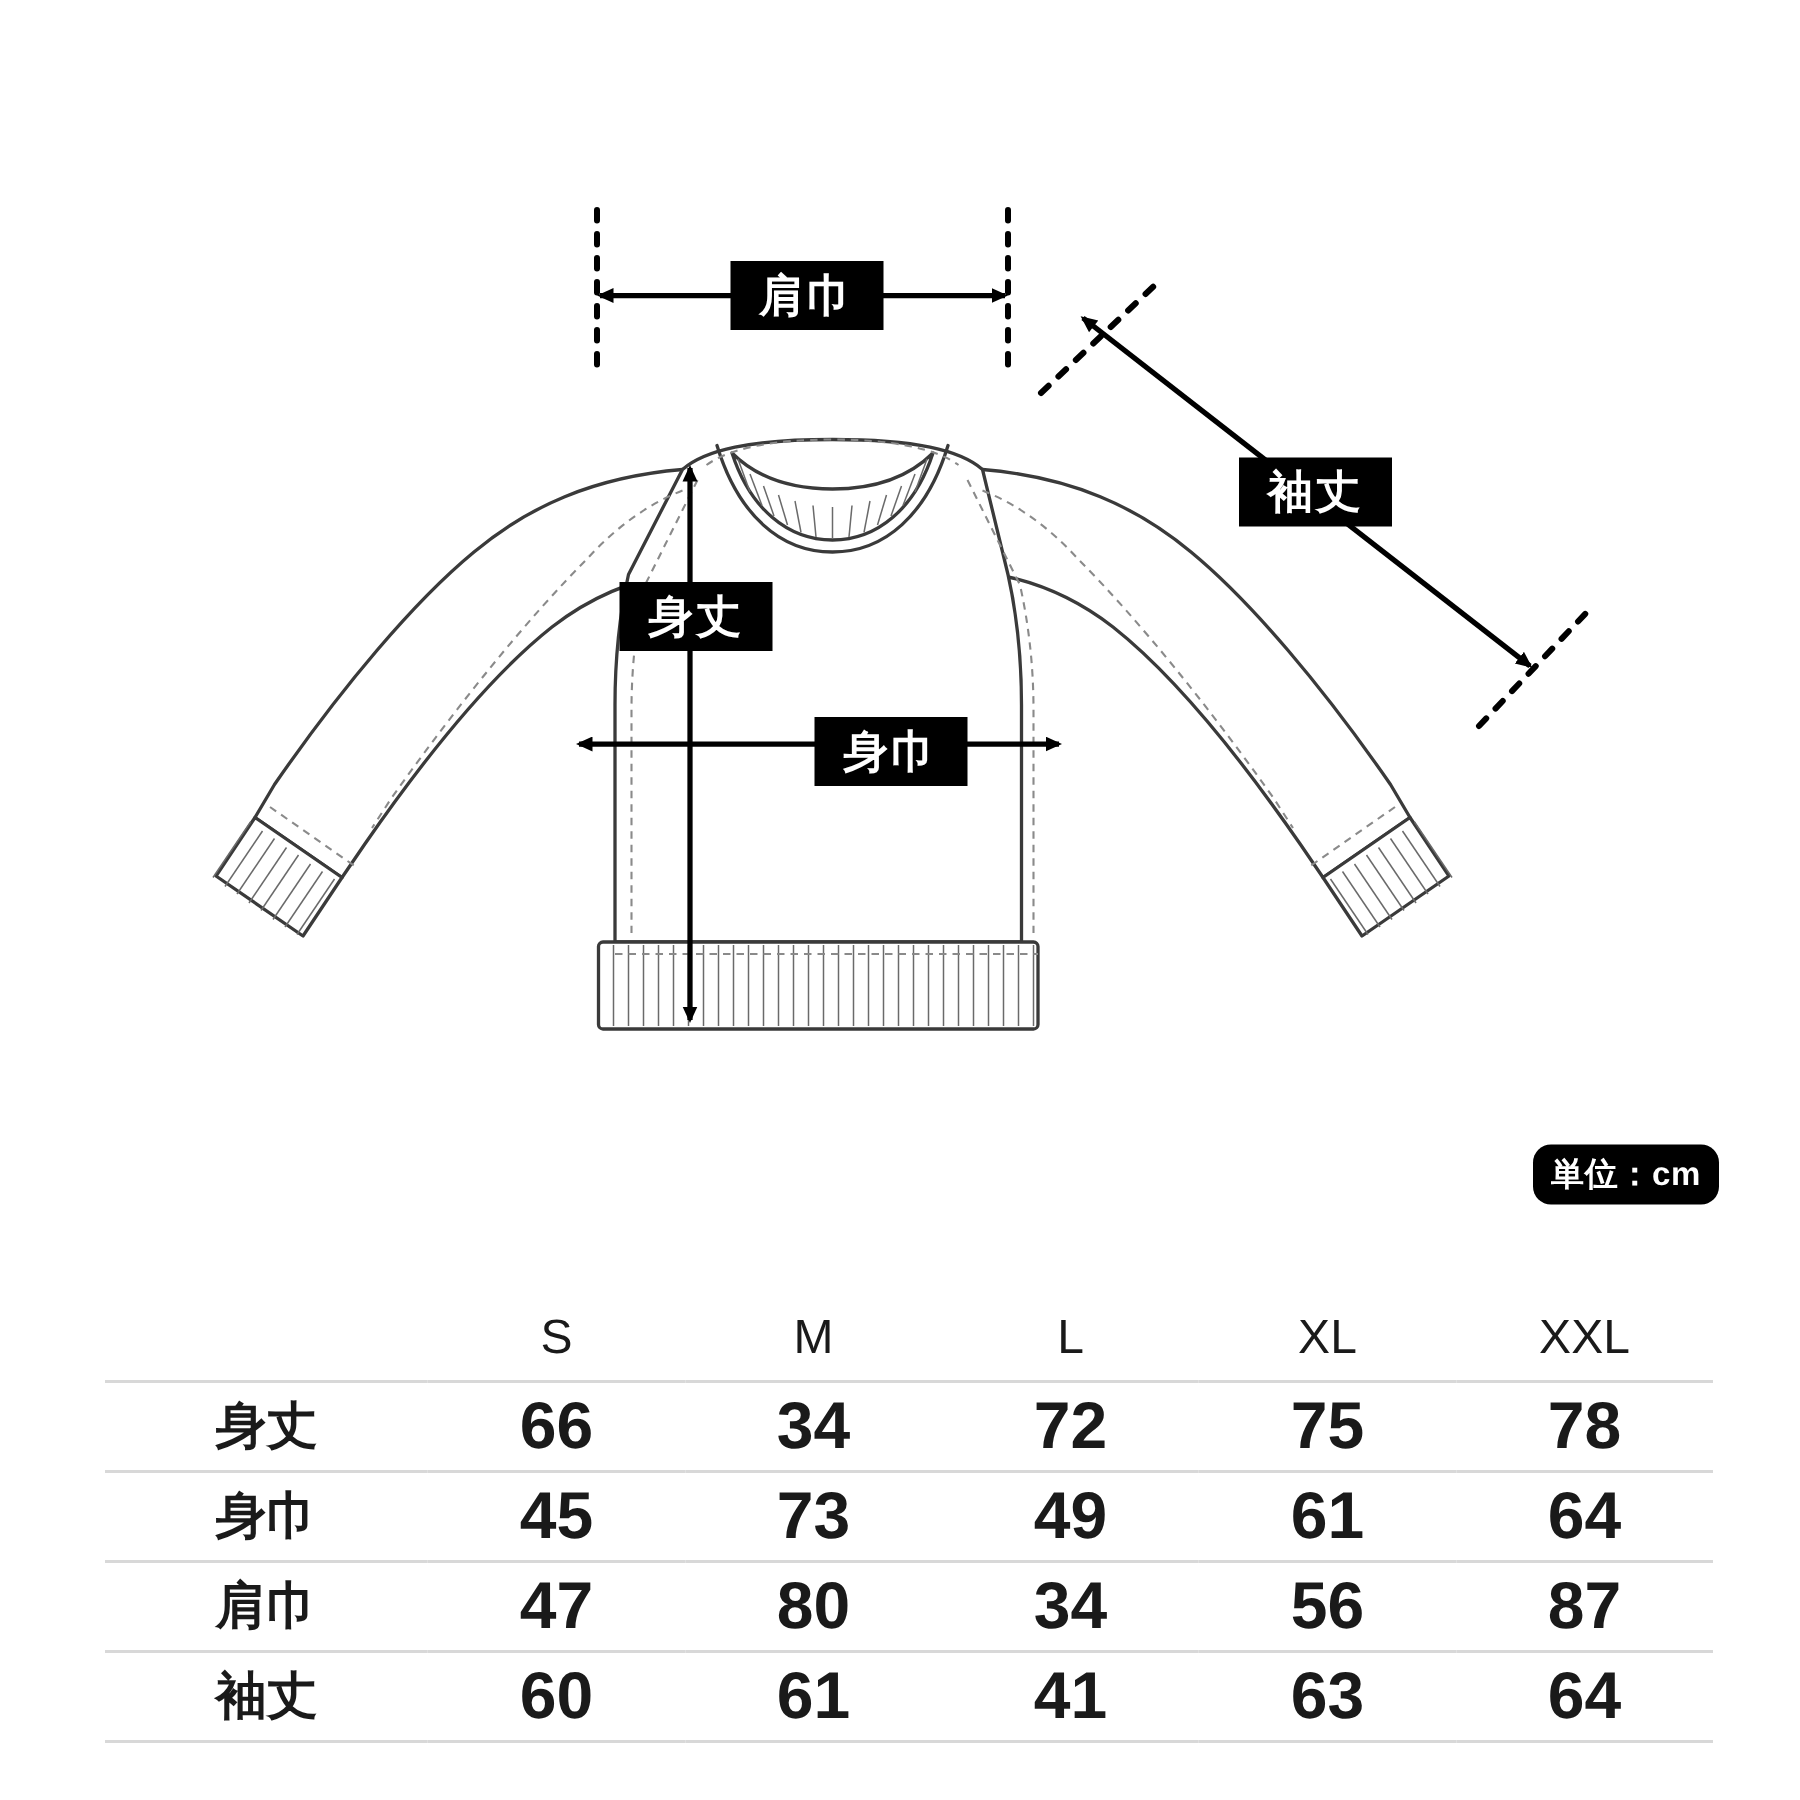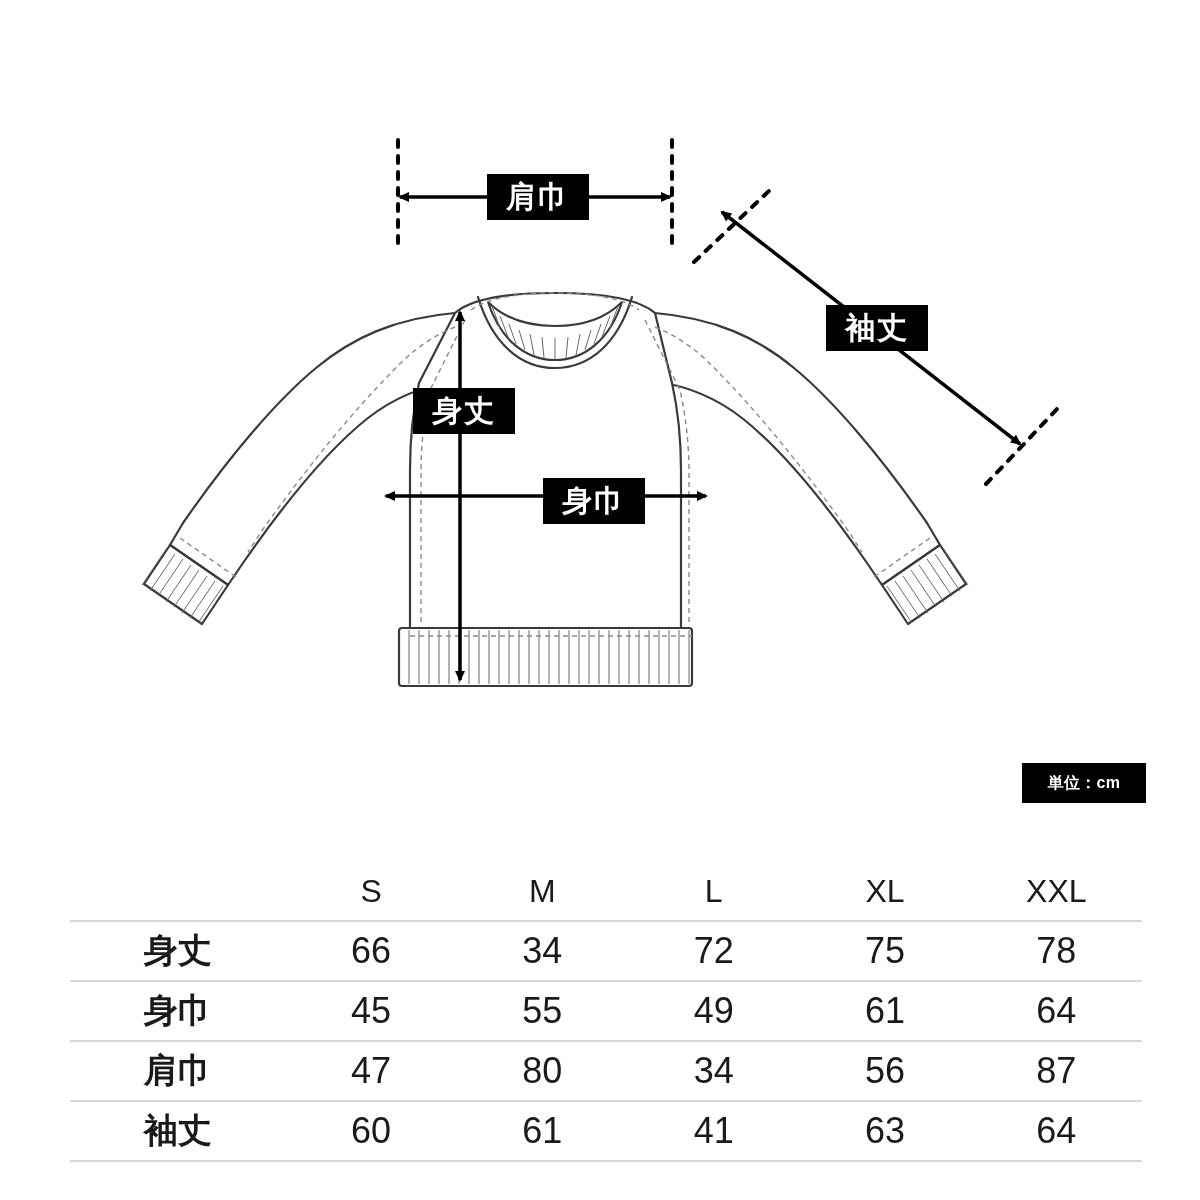--- a/index.html
+++ b/index.html
@@ -64,22 +64,23 @@
     top: 478px;
     width: 102px;
     height: 46px;
     font-size: 30px;
   }
   .tag-unit {
     left: 1022px;
     top: 763px;
     width: 124px;
     height: 40px;
-    font-size: 16px;
+    font-size: 22px;
     letter-spacing: 0.02em;
+    border-radius: 12px;
   }
   #size-table {
     position: absolute;
     left: 70px;
     top: 862px;
     width: 1072px;
     border-collapse: collapse;
     font-size: 34px;
   }
   #size-table th, #size-table td {
@@ -91,21 +92,22 @@
     color: #1a1a1a;
   }
   #size-table thead th {
     border-bottom: 2px solid #d8d8d8;
     font-size: 32px;
   }
   #size-table tbody tr {
     border-bottom: 2px solid #d8d8d8;
   }
   #size-table tbody td {
-    font-size: 36px;
+    font-size: 44px;
+    font-weight: bold;
   }
   #size-table .row-head {
     font-weight: bold;
     font-size: 34px;
     width: 215px;
     text-align: center;
   }
   #size-table col.c-label { width: 215px; }
   #size-table col.c-size { width: 171px; }
 </style>
@@ -301,21 +303,21 @@
       <td class="row-head">身丈</td>
       <td>66</td>
       <td>34</td>
       <td>72</td>
       <td>75</td>
       <td>78</td>
     </tr>
     <tr>
       <td class="row-head">身巾</td>
       <td>45</td>
-      <td>55</td>
+      <td>73</td>
       <td>49</td>
       <td>61</td>
       <td>64</td>
     </tr>
     <tr>
       <td class="row-head">肩巾</td>
       <td>47</td>
       <td>80</td>
       <td>34</td>
       <td>56</td>

